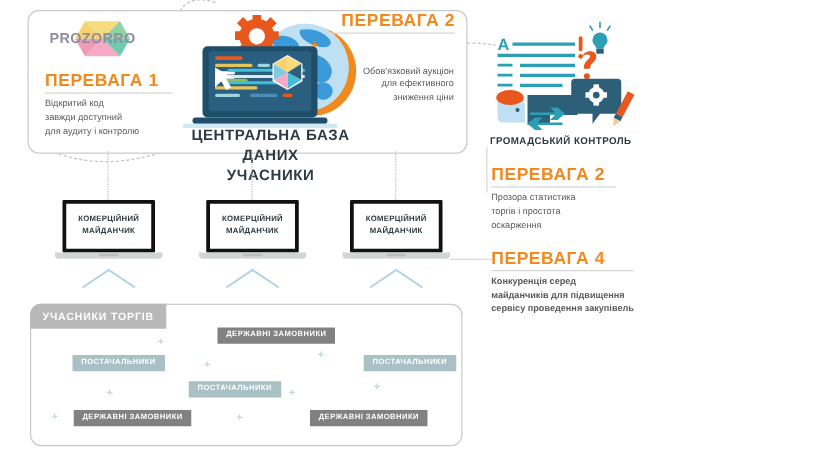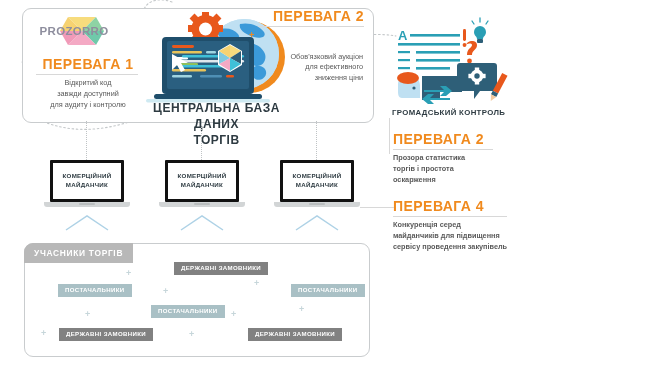--- a/index.html
+++ b/index.html
@@ -24,21 +24,21 @@
   .adv-title{
     color:#f08a1e;font-size:14px;font-weight:bold;letter-spacing:.45px;
     white-space:nowrap;
   }
   .adv-rule{height:1px;background:#d8d8d8;}
   .adv-body{
     font-size:7.3px;line-height:1.48;color:#5a5a5a;
   }
 
   
-  #adv1{left:36px;top:56px;width:104px;text-align:center;}
+  #adv1{left:36px;top:56px;width:104px;}
   #adv1 .adv-rule{margin:2px 0 3px 0;width:102px;}
 
   
   #adv2{left:258px;top:8px;width:106px;text-align:right;}
   #adv2 .adv-rule{margin:2px 0 3px 0;width:106px;}
   #adv2 .adv-body{position:relative;padding-right:1px;}
   .plus-mark{
     position:absolute;color:#f08a1e;font-size:9px;font-weight:bold;
     line-height:1;
   }
@@ -233,21 +233,21 @@
 
       <polygon points="28,44 28,60 33,55 37,62 41,60 37,53 44,53" fill="#ffffff"></polygon>
 
       <rect x="10" y="84" width="108" height="5" rx="2.5" fill="#1f4e6b"></rect>
       <rect x="2" y="89" width="124" height="3.4" rx="1.7" fill="#cfeaf2"></rect>
     </g>
   </svg>
 
   <div class="abs cap-heading" id="central-db-label">
     <div>ЦЕНТРАЛЬНА БАЗА ДАНИХ</div>
-    <div>ТОРГІВ</div>
+    <div>УЧАСНИКИ</div>
   </div>
 
   <div class="abs" id="adv2">
     <div class="adv-title">ПЕРЕВАГА 2</div>
     <div class="adv-rule"></div>
     <div class="adv-body" style="white-space:pre-line;">
       <span class="plus-mark" id="adv2-plus">+</span>
       <span style="white-space:pre-line;">Обов'язковий аукціон
 для ефективного
 зниження ціни</span>
@@ -319,21 +319,21 @@
       <polygon points="106,82 112,82 109,88" fill="#f2c9a0"></polygon>
     </g>
   </svg>
 
   <div class="abs" id="public-control-label">ГРОМАДСЬКИЙ КОНТРОЛЬ</div>
 
   <div class="abs" id="adv3-bar"></div>
   <div class="abs" id="adv3">
     <div class="adv-title">ПЕРЕВАГА 2</div>
     <div class="adv-rule"></div>
-    <div class="adv-body" style="white-space:pre-line;font-weight:bold;">Прозора статистика
+    <div class="adv-body" style="white-space:pre-line;">Прозора статистика
 торгів і простота
 оскарження</div>
   </div>
 
   <div class="abs" id="adv4">
     <div class="adv-title">ПЕРЕВАГА 4</div>
     <div class="adv-rule"></div>
     <div class="adv-body" style="white-space:pre-line;font-weight:bold;">Конкуренція серед
 майданчиків для підвищення
 сервісу проведення закупівель</div>

